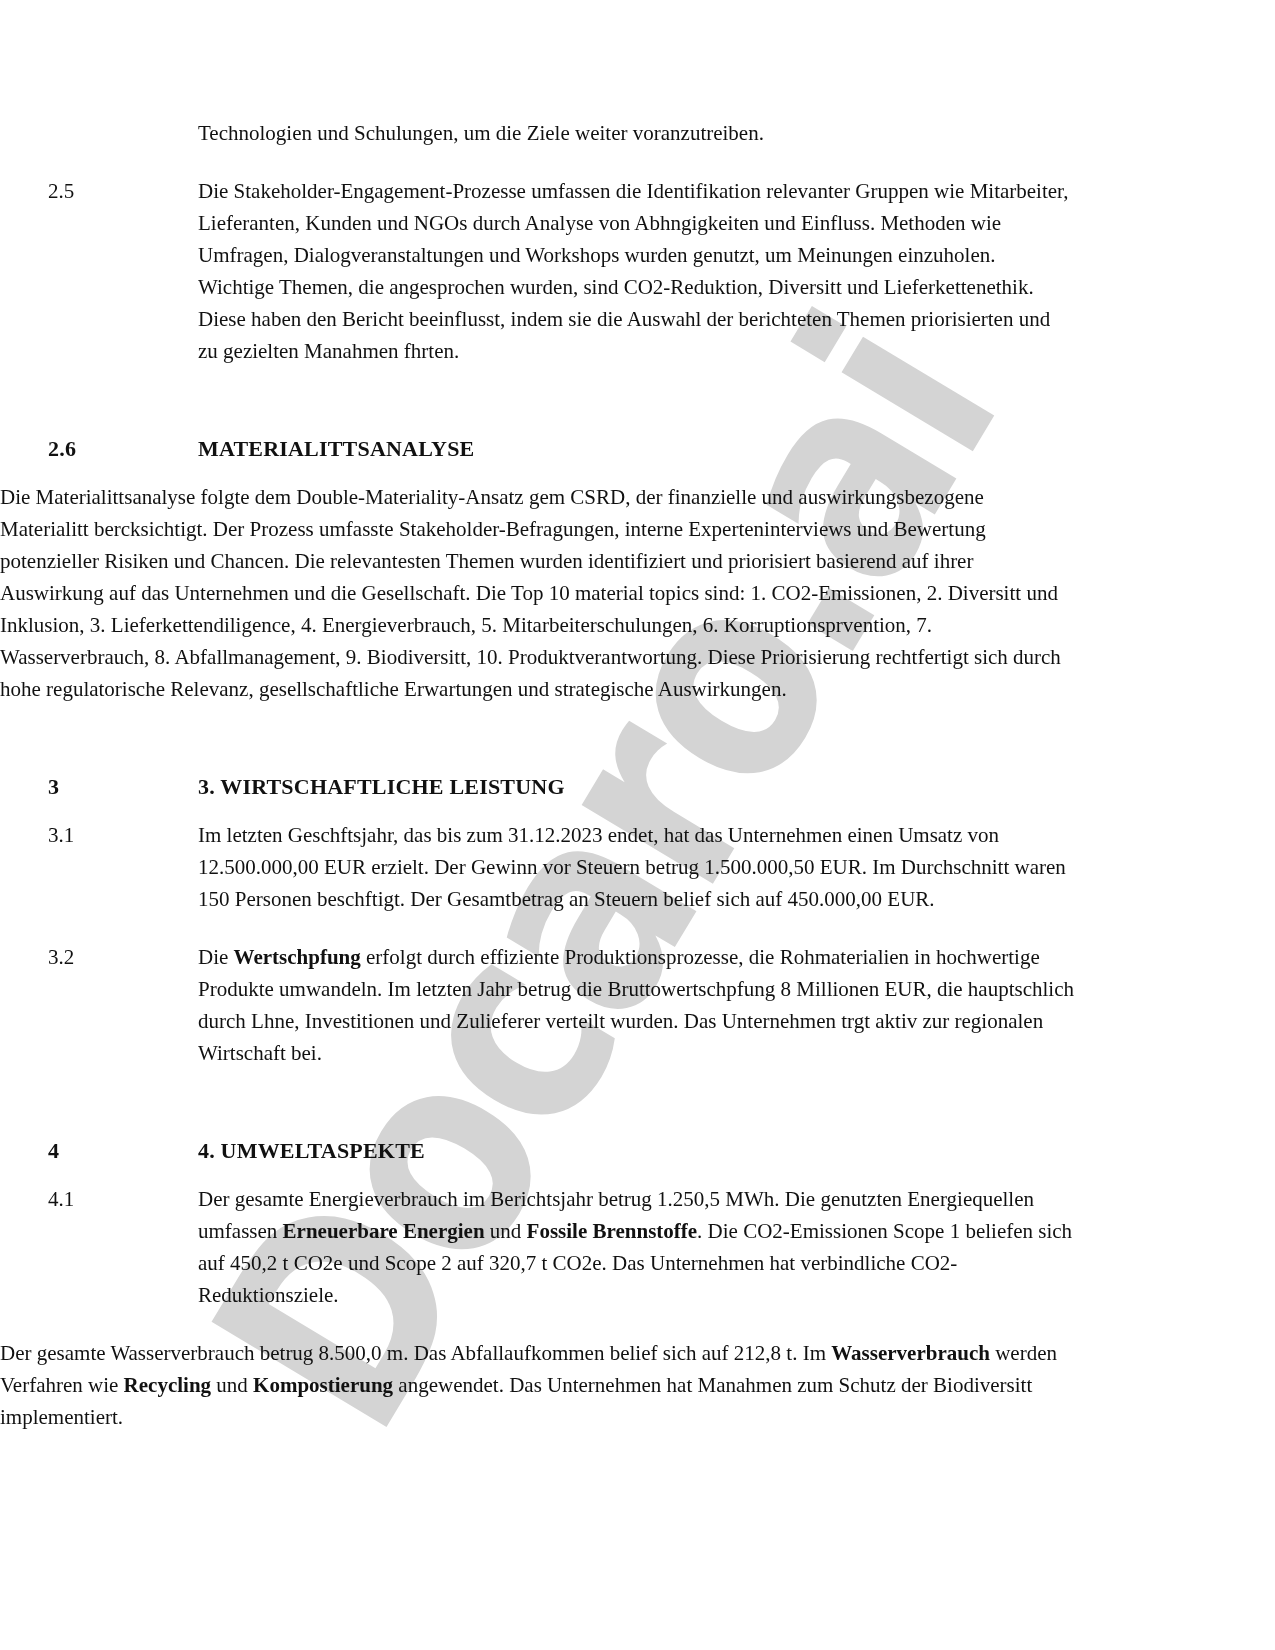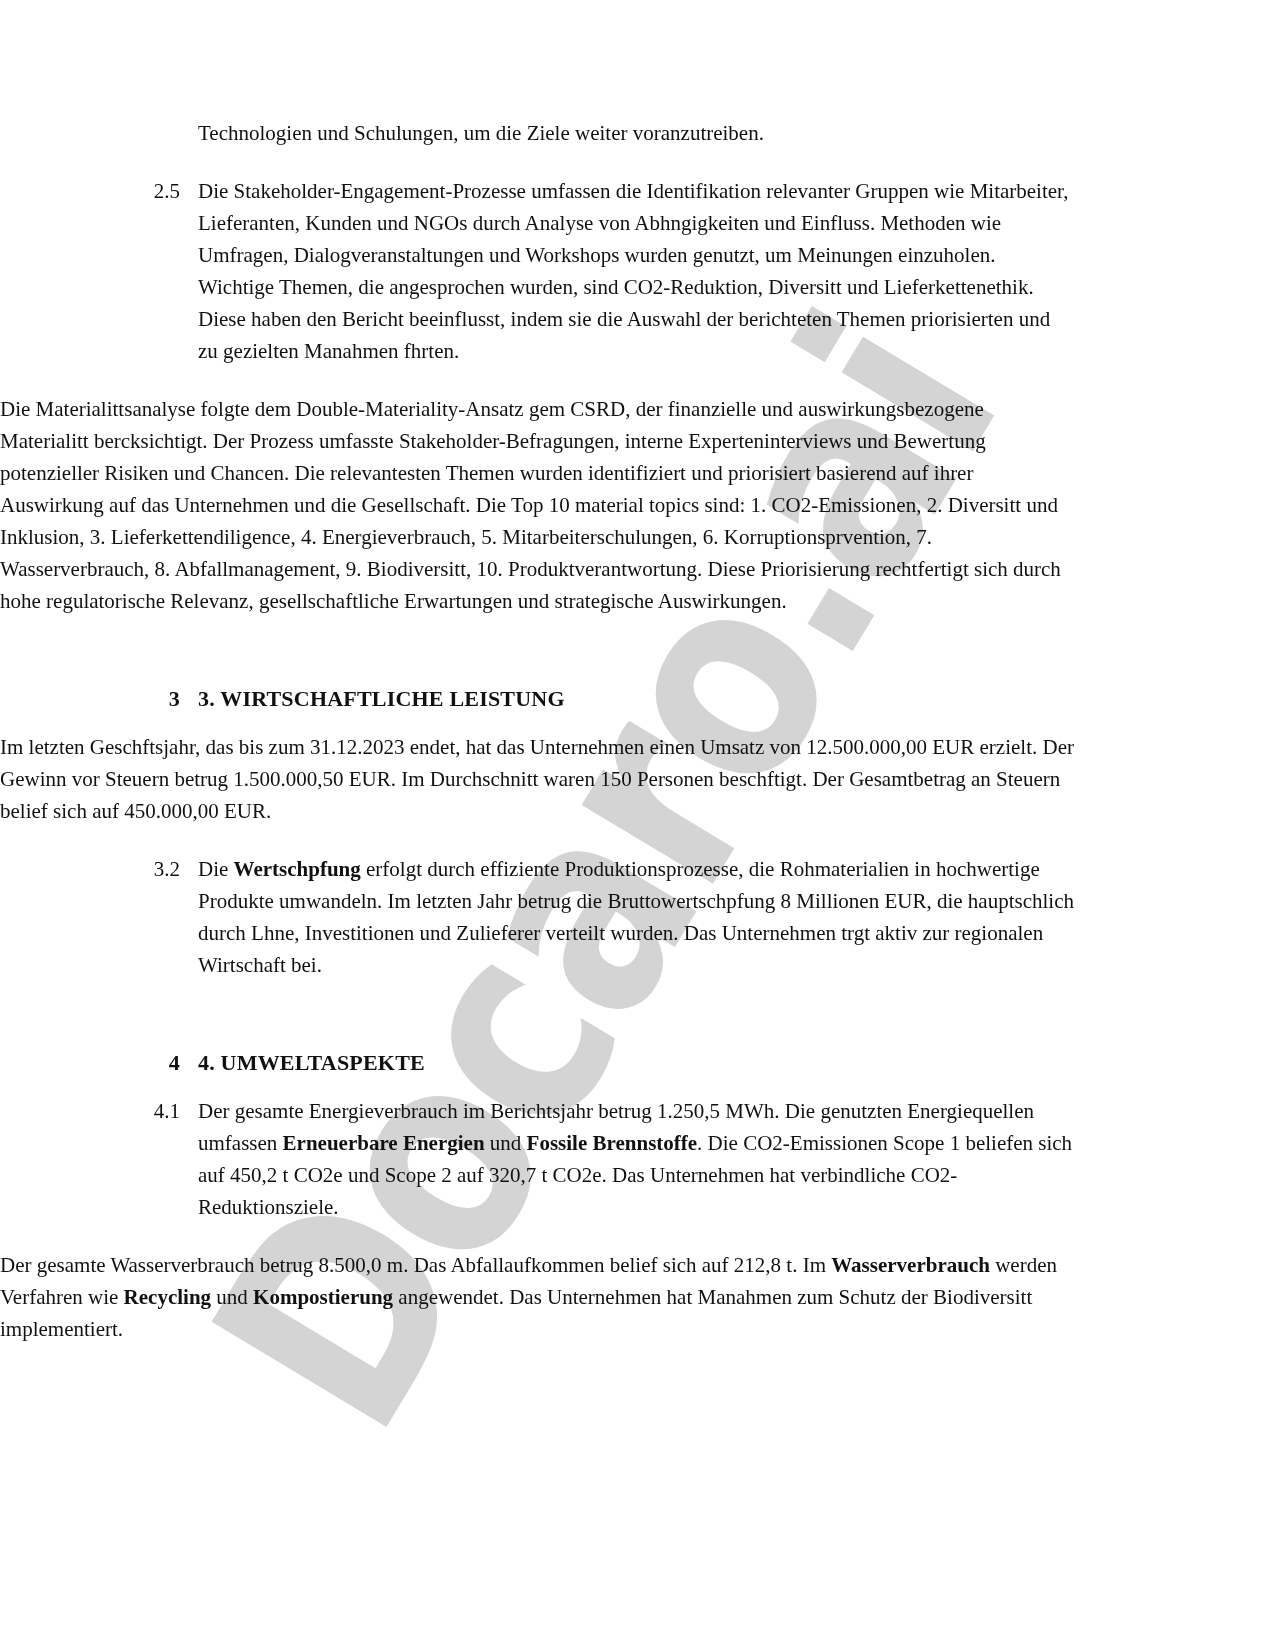--- a/index.html
+++ b/index.html
@@ -31,21 +31,21 @@
     width:1075px;
     z-index:1;
     display:flex;
     flex-direction:column;
   }
   .item { display:flex; margin:0 0 26px 0; }
   .item .num {
     flex:0 0 198px;
     box-sizing:border-box;
     padding-right:18px;
-    text-align:right;
+    padding-left:48px;
   }
   .item .body { flex:1; }
   .item.heading {
     margin-top:40px;
     margin-bottom:16px;
     font-weight:bold;
     font-size:22px;
     letter-spacing:0.2px;
   }
   .b { font-weight:bold; }
@@ -59,31 +59,36 @@
   <div class="item paragraph">
     <div class="num"></div>
     <div class="body"><span>Technologien und Schulungen, um die Ziele weiter voranzutreiben.</span></div>
   </div>
 
   <div class="item paragraph">
     <div class="num">2.5</div>
     <div class="body"><span>Die Stakeholder-Engagement-Prozesse umfassen die Identifikation relevanter Gruppen wie Mitarbeiter, Lieferanten, Kunden und NGOs durch Analyse von Abhngigkeiten und Einfluss. Methoden wie Umfragen, Dialogveranstaltungen und Workshops wurden genutzt, um Meinungen einzuholen. Wichtige Themen, die angesprochen wurden, sind CO2-Reduktion, Diversitt und Lieferkettenethik. Diese haben den Bericht beeinflusst, indem sie die Auswahl der berichteten Themen priorisierten und zu gezielten Manahmen fhrten.</span></div>
   </div>
 
+  <div class="item heading">
+    <div class="num">2.6</div>
+    <div class="body"><span class="b">MATERIALITTSANALYSE</span></div>
+  </div>
 
   <div class="item paragraph">
     <div class="body"><span>Die Materialittsanalyse folgte dem Double-Materiality-Ansatz gem CSRD, der finanzielle und auswirkungsbezogene Materialitt bercksichtigt. Der Prozess umfasste Stakeholder-Befragungen, interne Experteninterviews und Bewertung potenzieller Risiken und Chancen. Die relevantesten Themen wurden identifiziert und priorisiert basierend auf ihrer Auswirkung auf das Unternehmen und die Gesellschaft. Die Top 10 material topics sind: 1. CO2-Emissionen, 2. Diversitt und Inklusion, 3. Lieferkettendiligence, 4. Energieverbrauch, 5. Mitarbeiterschulungen, 6. Korruptionsprvention, 7. Wasserverbrauch, 8. Abfallmanagement, 9. Biodiversitt, 10. Produktverantwortung. Diese Priorisierung rechtfertigt sich durch hohe regulatorische Relevanz, gesellschaftliche Erwartungen und strategische Auswirkungen.</span></div>
   </div>
 
   <div class="item heading">
     <div class="num">3</div>
     <div class="body"><span class="b">3. WIRTSCHAFTLICHE LEISTUNG</span></div>
   </div>
 
   <div class="item paragraph">
+    <div class="num">3.1</div>
     <div class="body"><span>Im letzten Geschftsjahr, das bis zum 31.12.2023 endet, hat das Unternehmen einen Umsatz von 12.500.000,00 EUR erzielt. Der Gewinn vor Steuern betrug 1.500.000,50 EUR. Im Durchschnitt waren 150 Personen beschftigt. Der Gesamtbetrag an Steuern belief sich auf 450.000,00 EUR.</span></div>
   </div>
 
   <div class="item paragraph">
     <div class="num">3.2</div>
     <div class="body"><span>Die </span><span class="b">Wertschpfung</span><span> erfolgt durch effiziente Produktionsprozesse, die Rohmaterialien in hochwertige Produkte umwandeln. Im letzten Jahr betrug die Bruttowertschpfung 8 Millionen EUR, die hauptschlich durch Lhne, Investitionen und Zulieferer verteilt wurden. Das Unternehmen trgt aktiv zur regionalen Wirtschaft bei.</span></div>
   </div>
 
   <div class="item heading">
     <div class="num">4</div>

